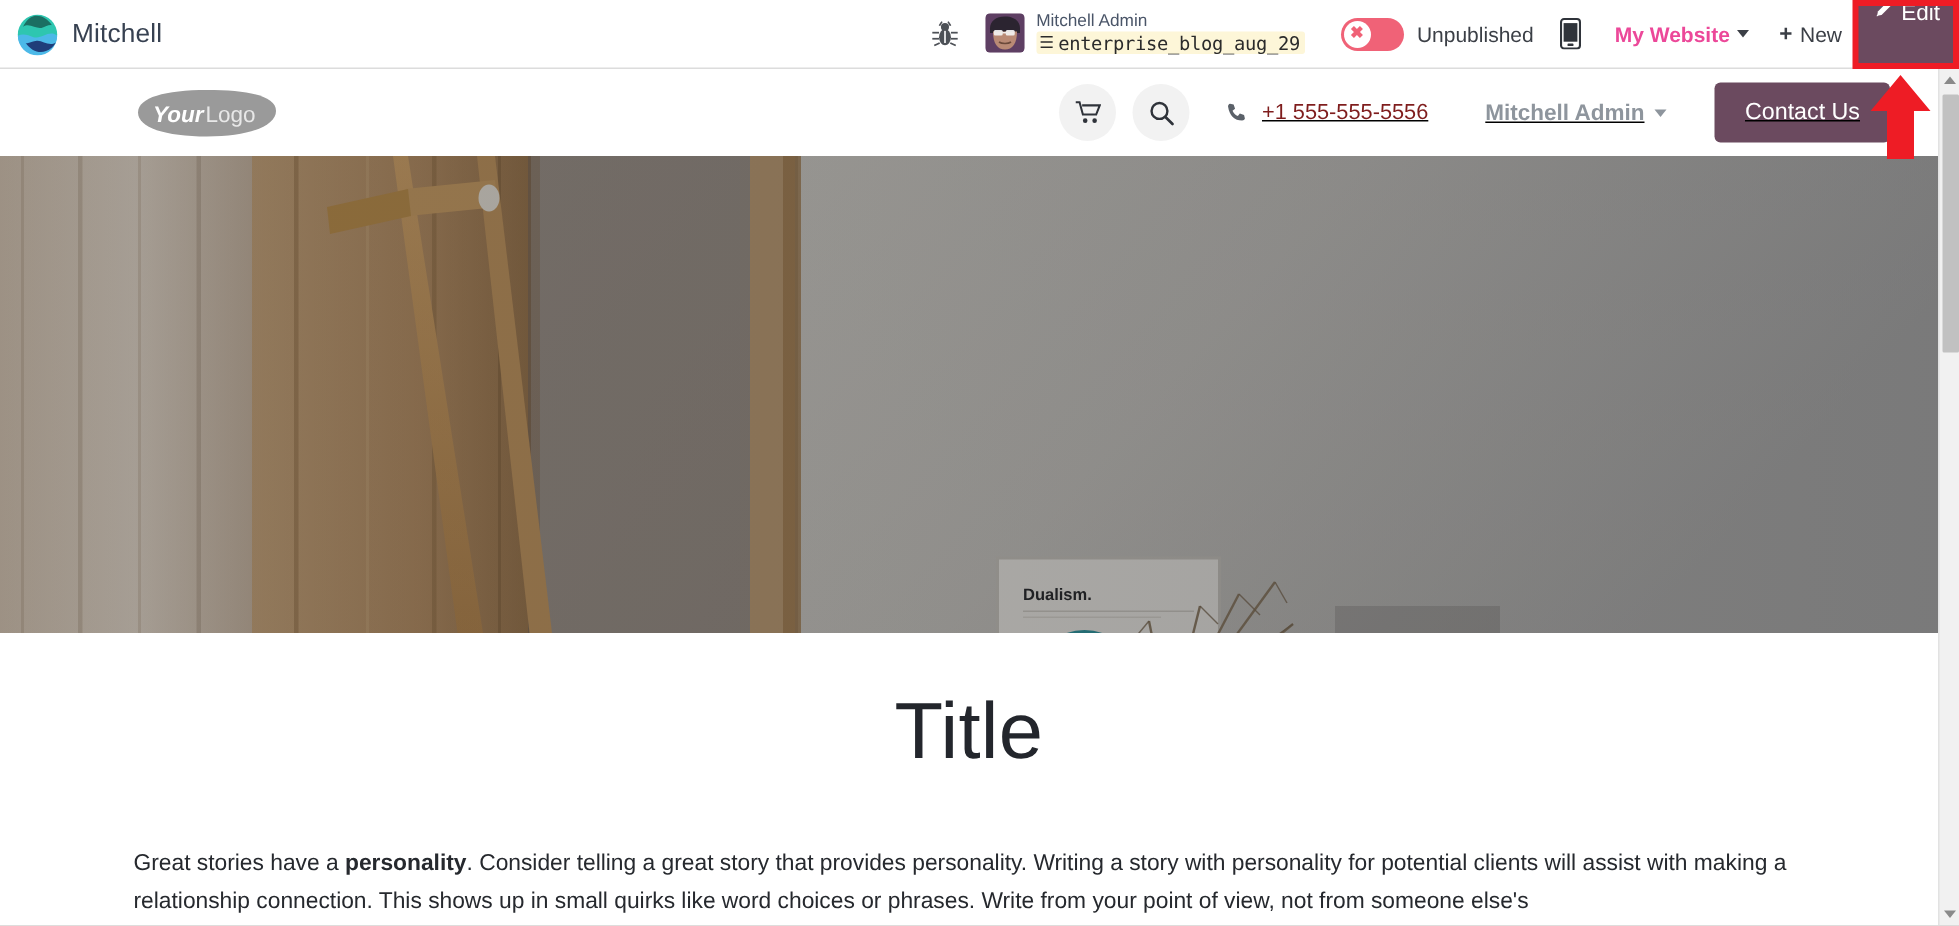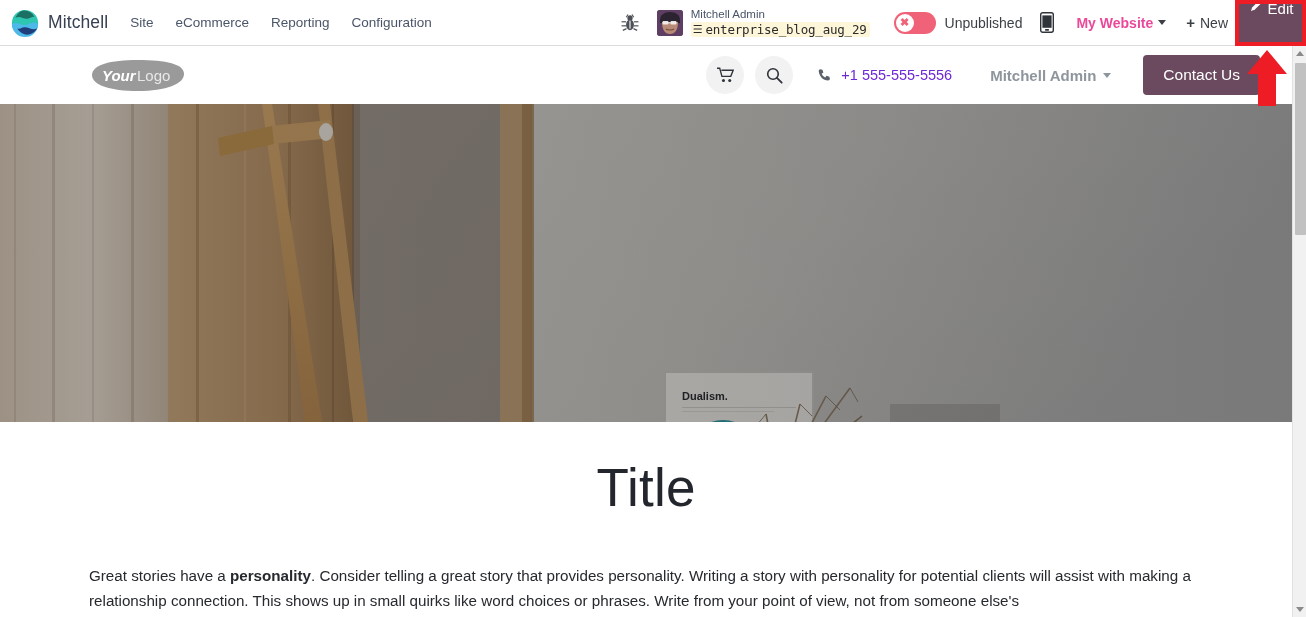--- a/index.html
+++ b/index.html
@@ -80,37 +80,37 @@
     font-size: 15px; cursor: pointer;
   }
   .edit-highlight {
     position: absolute; left: 1235px; top: 0px; width: 71px; height: 46px;
     border: 4px solid #ee1c25; z-index: 60; pointer-events: none;
   }
 
   
   .site-header {
     position: absolute; top: 46px; left: 0; width: 1292px; height: 58px;
-    background: #ffffff; display: flex; align-items: center; z-index: 20;
+    background: #ffffff; display: flex; align-items: center; z-index: 20; text-decoration: underline;
   }
   .logo {
     width: 100px; height: 35px; margin-left: 88px; flex: none; position: relative;
   }
   .site-nav { display: flex; align-items: center; margin-left: 25px; gap: 22px; }
   .nav-link { font-size: 15.5px; color: #7e8690; white-space: nowrap; cursor: pointer; }
 
   .header-right { margin-left: auto; display: flex; align-items: center; margin-right: 32px; }
   .circle-btn {
     width: 38px; height: 38px; border-radius: 50%; background: #f2f2f2;
     display: flex; align-items: center; justify-content: center; cursor: pointer;
     flex: none;
   }
   .circle-btn + .circle-btn { margin-left: 11px; }
   .phone-block { display: flex; align-items: center; margin-left: 24px; }
-  .phone-text { font-size: 14.5px; color: #6d28d9; margin-left: 9px; white-space: nowrap; }
+  .phone-text { font-size: 14.5px; color: #7f1d1d; margin-left: 9px; white-space: nowrap; }
   .user-dd {
     margin-left: 38px; font-size: 15px; color: #8e959d; font-weight: 700;
     display: flex; align-items: center; cursor: pointer; white-space: nowrap;
   }
   .contact-btn {
     margin-left: 32px; background: #6b4a5f; color: #ffffff; font-size: 15.5px;
     padding: 11px 20px; border-radius: 4px; cursor: pointer; white-space: nowrap;
   }
 
   
@@ -171,26 +171,20 @@
       <svg viewBox="0 0 32 32" width="28" height="28">
         <circle cx="16" cy="16" r="15" fill="#ffffff"></circle>
         <path d="M16 1a15 15 0 0 1 0 30 15 15 0 0 1 0-30z" fill="#2ec6b0"></path>
         <path d="M1 17a15 15 0 0 0 30 0c-6 -5 -12 3 -18 1 -4 -1.4 -8 -3 -12 -1z" fill="#4cb9e8"></path>
         <path d="M5 10c5 -3 10 2 14 1 3.5 -1 6 -3 8 -2 -3.5 -5.5 -9 -8 -14 -7 -3 .6 -6 4 -8 8z" fill="#1b6f63"></path>
         <path d="M30 22c-5 3.6 -10 -1.6 -14.5 -1.2 -3.6 .3 -6.5 2.6 -8.5 1.6 3.8 5.6 10 8.3 15.4 6.2 3.3 -1.3 6 -3.6 7.6 -6.6z" fill="#1f3d7a"></path>
       </svg>
     </span>
     <span class="app-name">Mitchell</span>
 
-    <div class="menu-list">
-      <span class="menu-item">Site</span>
-      <span class="menu-item">eCommerce</span>
-      <span class="menu-item">Reporting</span>
-      <span class="menu-item">Configuration</span>
-    </div>
 
     <div class="systray-right">
 
       <span class="bug-icon">
         <svg viewBox="0 0 20 22" width="18" height="20">
           <g fill="#2f333a">
             <ellipse cx="10" cy="13" rx="4.4" ry="6"></ellipse>
             <circle cx="10" cy="5.4" r="3"></circle>
             <rect x="6.2" y="1.2" width="1.2" height="3.6" transform="rotate(32 6.8 3)"></rect>
             <rect x="12.6" y="1.2" width="1.2" height="3.6" transform="rotate(-32 13.2 3)"></rect>

